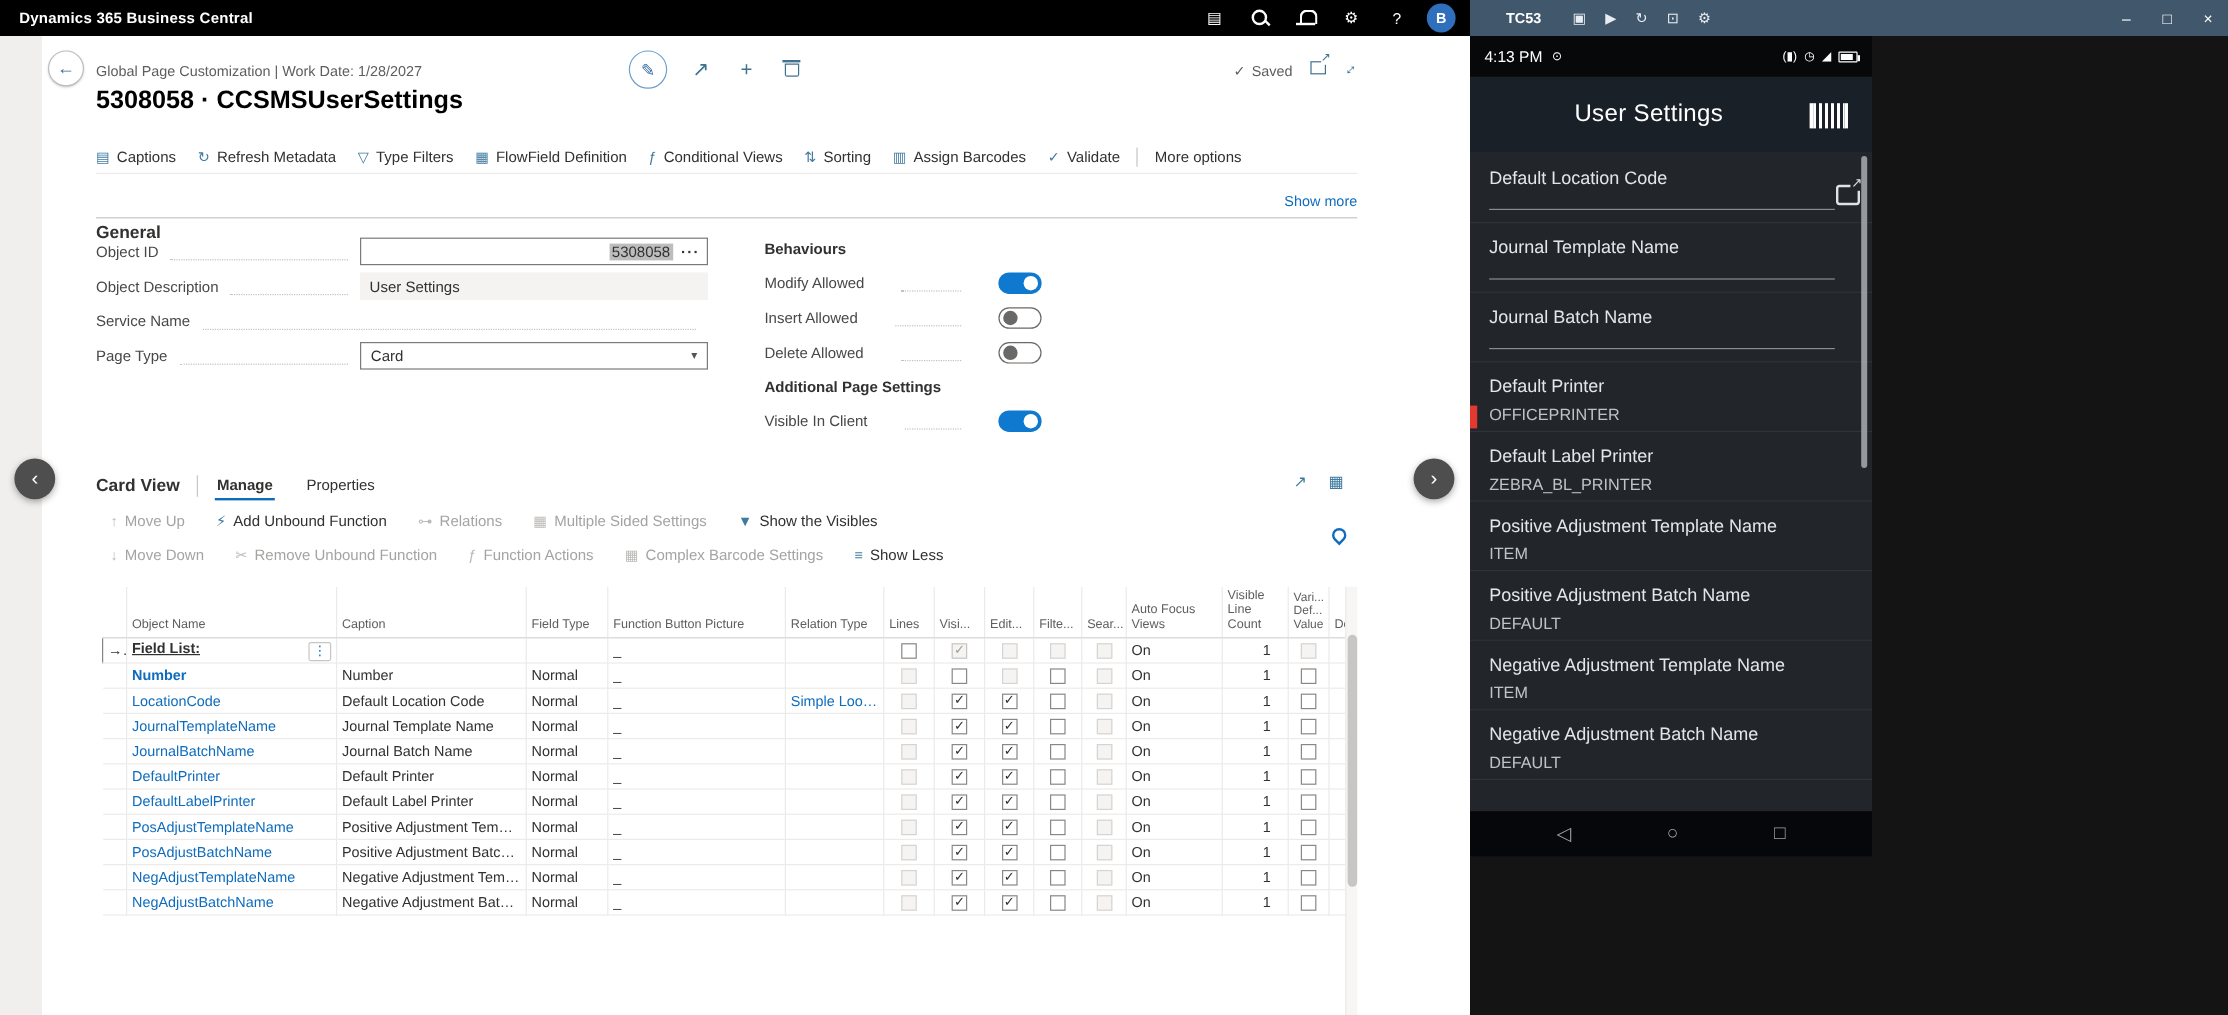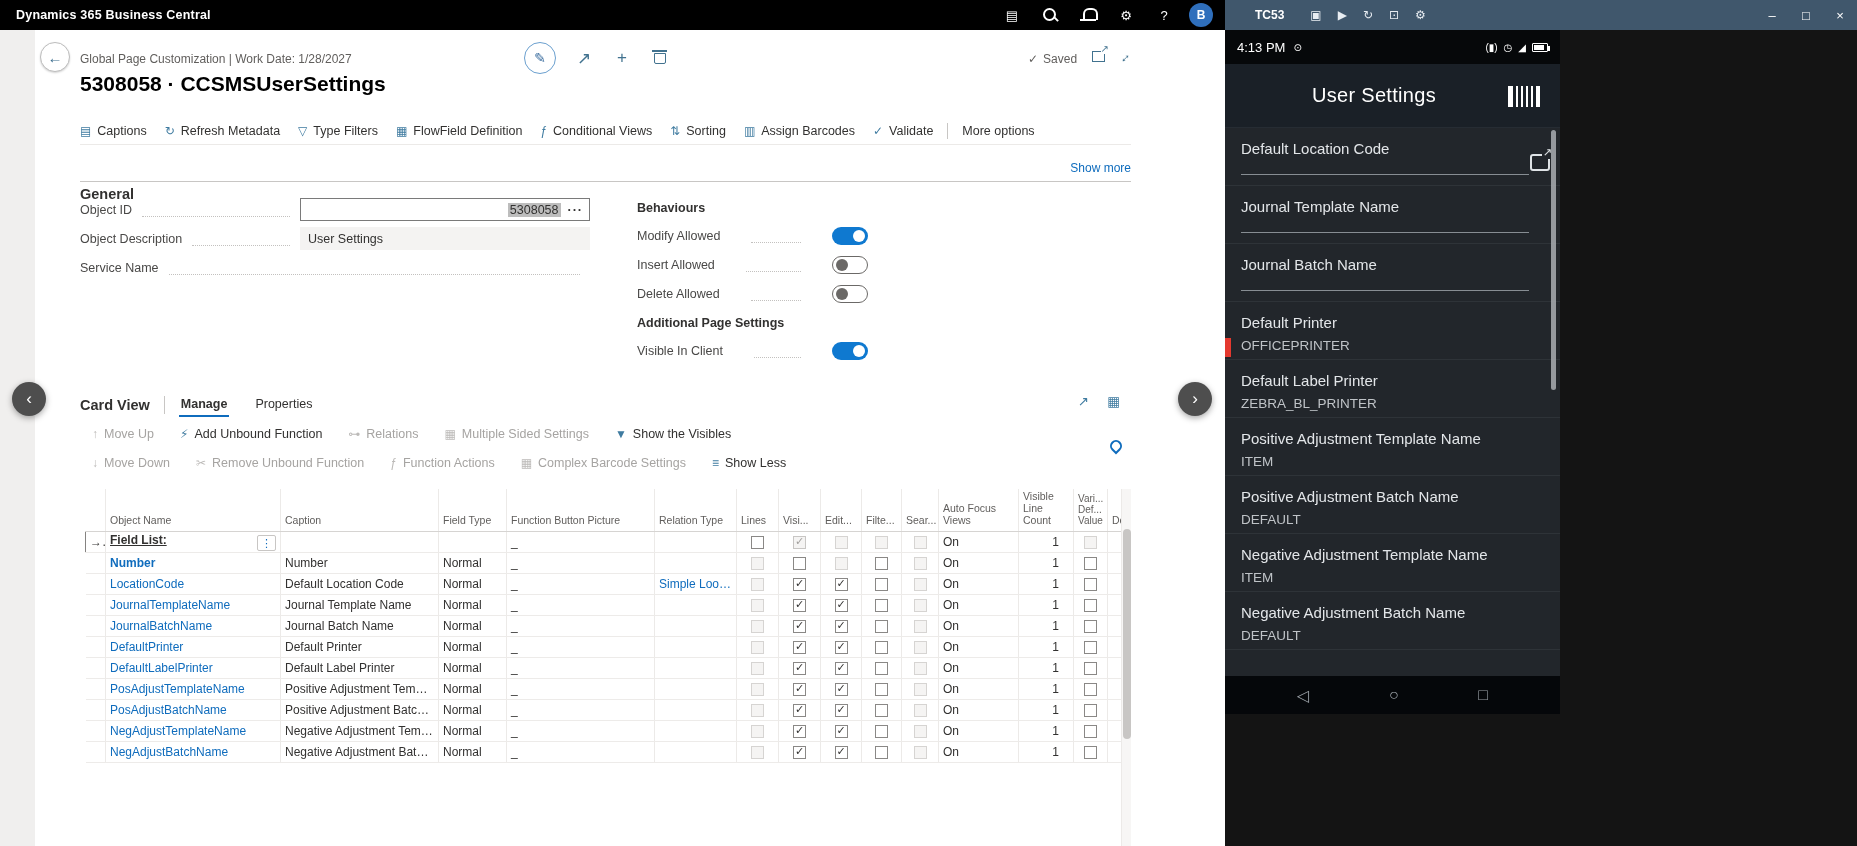--- a/index.html
+++ b/index.html
@@ -248,20 +248,28 @@
           <span class="flabel">Object Description</span>
           <span class="fdots"></span>
           <div class="fctl readonly">
             <span class="val">User Settings</span>
           </div>
         </div>
         <div class="frow">
           <span class="flabel">Service Name</span>
           <span class="fdots"></span>
         </div>
+        <div class="frow">
+          <span class="flabel">Page Type</span>
+          <span class="fdots"></span>
+          <div class="fctl select">
+            <span class="val">Card</span>
+            <span class="chev">▾</span>
+          </div>
+        </div>
       </div>
 
     <div id="behav">
       <div class="bh">Behaviours</div>
       <div id="behav-toggles">
           <div class="trow">
             <span class="flabel">Modify Allowed</span>
             <span class="fdots"></span>
             <div class="tgl on">
               <span class="knob"></span>

